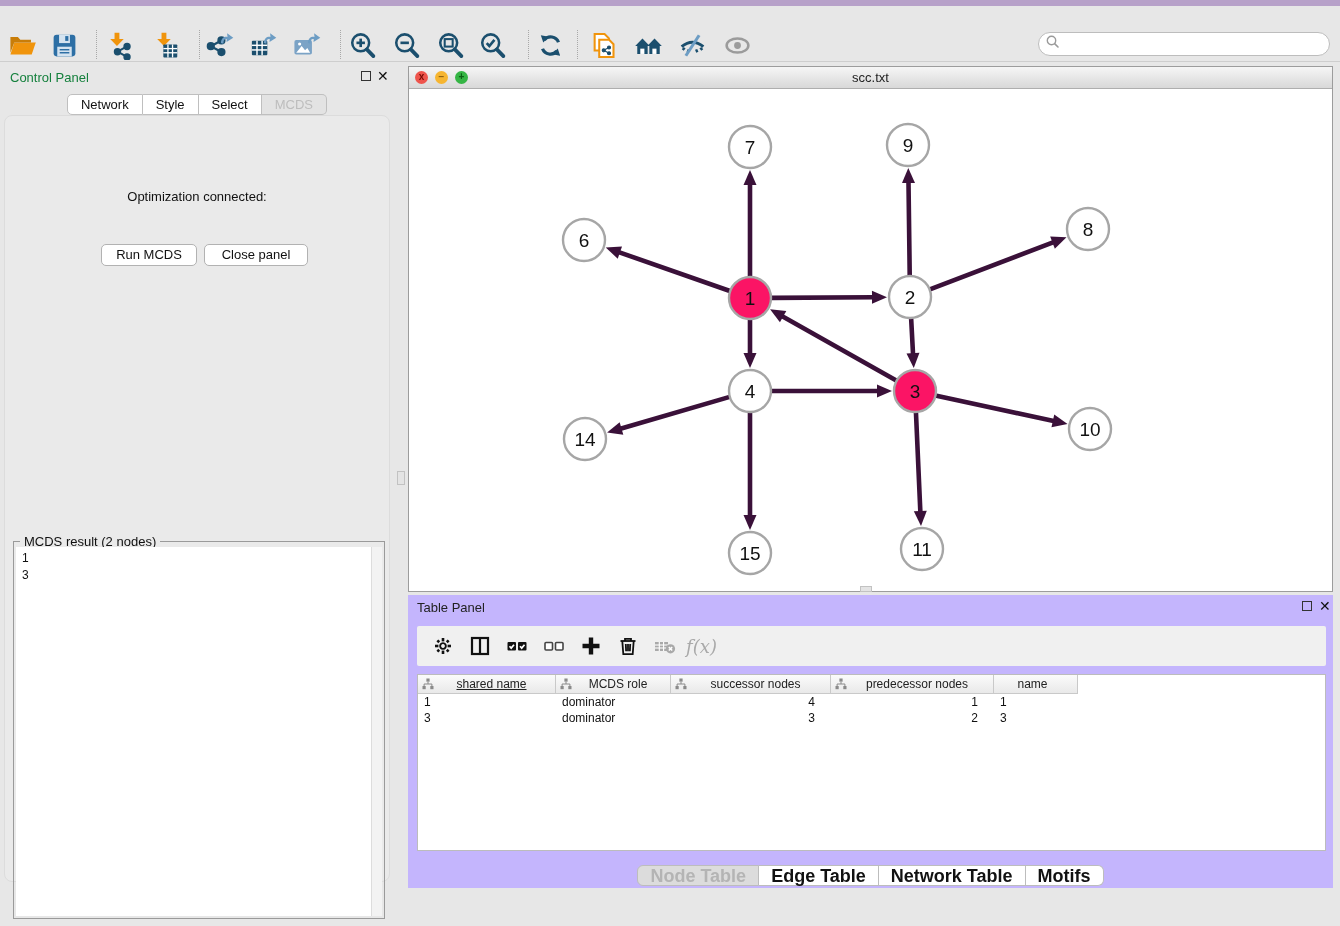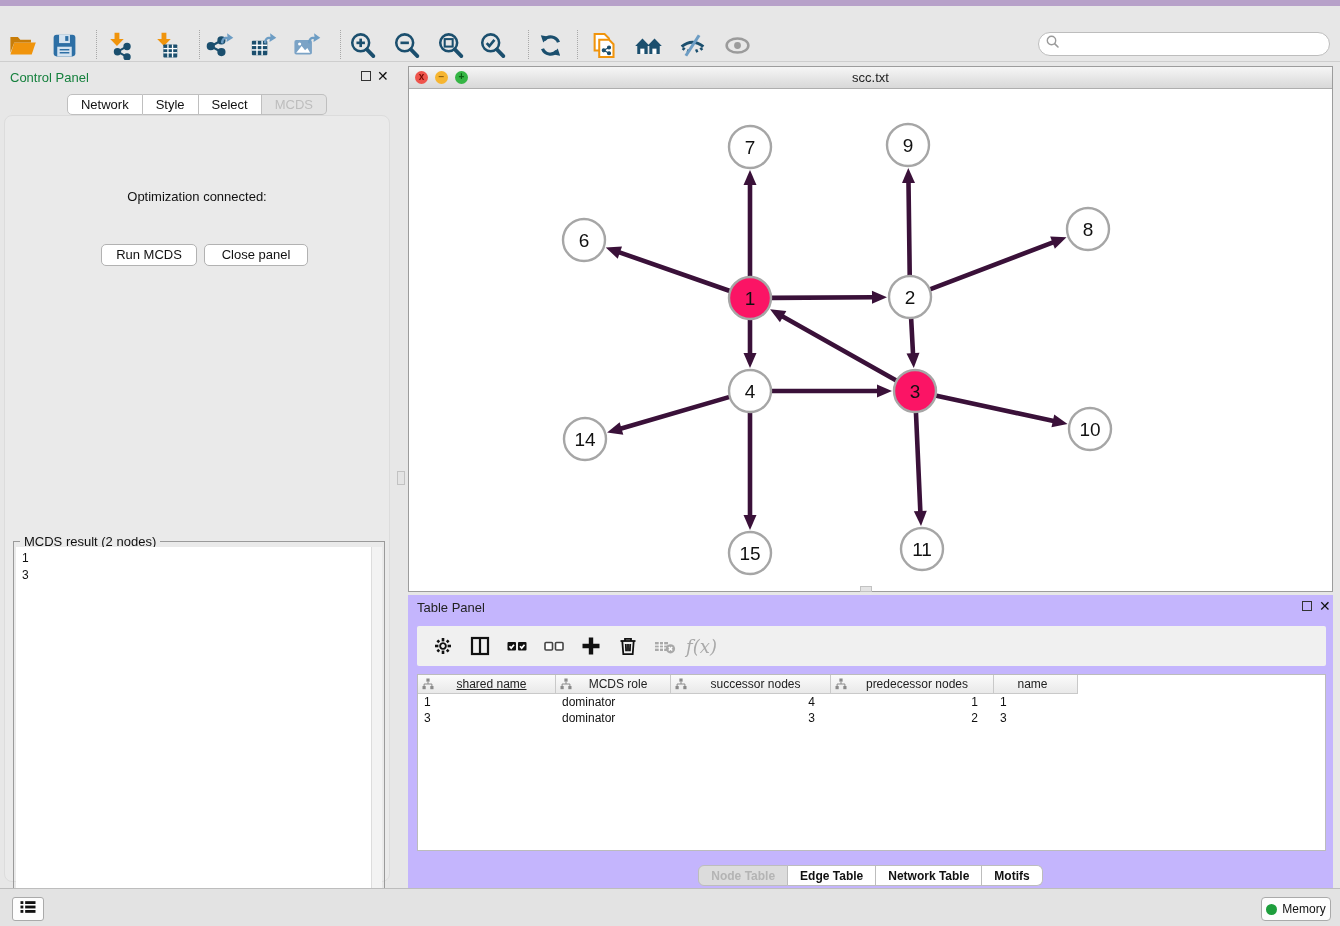--- a/index.html
+++ b/index.html
@@ -78,21 +78,21 @@
       border:1px solid #bcbcbc;}
   #tp-head{display:flex;height:19px;}
   .th{height:19px;background:linear-gradient(#fbfbfb,#e9e9e9);border-right:1px solid #c9c9c9;
       border-bottom:1px solid #c9c9c9;display:flex;align-items:center;font-size:12px;color:#222;}
   .th .hier{margin-left:4px;}
   .th .lbl{flex:1;text-align:center;padding-right:6px;}
   .tr{display:flex;height:16px;}
   .td{font-size:12px;line-height:16px;padding:0 6px;color:#111;white-space:nowrap;overflow:hidden;}
   .td.right{text-align:right;padding-right:16px;}
   #tp-tabs{position:absolute;left:0;top:270px;width:100%;text-align:center;}
-  .tp-tab{display:inline-block;height:21px;line-height:20px;padding:0 12px;font-size:12px;
+  .tp-tab{display:inline-block;height:21px;line-height:20px;padding:0 12px;font-size:18px;
       background:#fff;border:1px solid #bdbdbd;border-left-width:0;color:#111;font-weight:bold;text-align:center;}
   .tp-tab:first-child{border-left-width:1px;border-radius:6px 0 0 6px;}
   .tp-tab:last-child{border-radius:0 6px 6px 0;}
   .tp-tab.selected-disabled{background:#dcdcdc;color:#b4b4b4;}
   
   #statusbar{position:absolute;left:0;top:888px;width:1340px;height:38px;background:#e3e3e3;
       border-top:1px solid #bdbdbd;}
   #list-button{position:absolute;left:12px;top:8px;width:32px;height:24px;background:#fdfdfd;
       border:1px solid #aaa;border-radius:3px;display:flex;align-items:center;justify-content:center;}
   #memory-button{position:absolute;right:9px;top:8px;width:70px;height:24px;background:#fdfdfd;
@@ -531,34 +531,14 @@
             <div class="td" style="width: 115px;">dominator</div>
             <div class="td right" style="width: 160px;">3</div>
             <div class="td right" style="width: 163px;">2</div>
             <div class="td" style="width: 84px;">3</div>
           </div>
         </div>
     </div>
     <div id="tp-tabs"><span class="tp-tab selected-disabled">Node Table</span><span class="tp-tab normal">Edge Table</span><span class="tp-tab normal">Network Table</span><span class="tp-tab normal">Motifs</span></div>
   </div>
 
-  <div id="statusbar">
-    <div id="list-button">
-      <span>
-        <svg width="20" height="20" viewBox="0 0 24 24">
-            <g fill="#111">
-              <rect x="3" y="5" width="3.4" height="3.4"></rect>
-              <rect x="3" y="10.3" width="3.4" height="3.4"></rect>
-              <rect x="3" y="15.6" width="3.4" height="3.4"></rect>
-              <rect x="8.6" y="5" width="12.4" height="3.4"></rect>
-              <rect x="8.6" y="10.3" width="12.4" height="3.4"></rect>
-              <rect x="8.6" y="15.6" width="12.4" height="3.4"></rect>
-            </g>
-          </svg>
-      </span>
-    </div>
-    <div id="memory-button">
-      <span id="memory-dot"></span>
-      <span>Memory</span>
-    </div>
-  </div>
 
 </div>
 
 </body></html>

